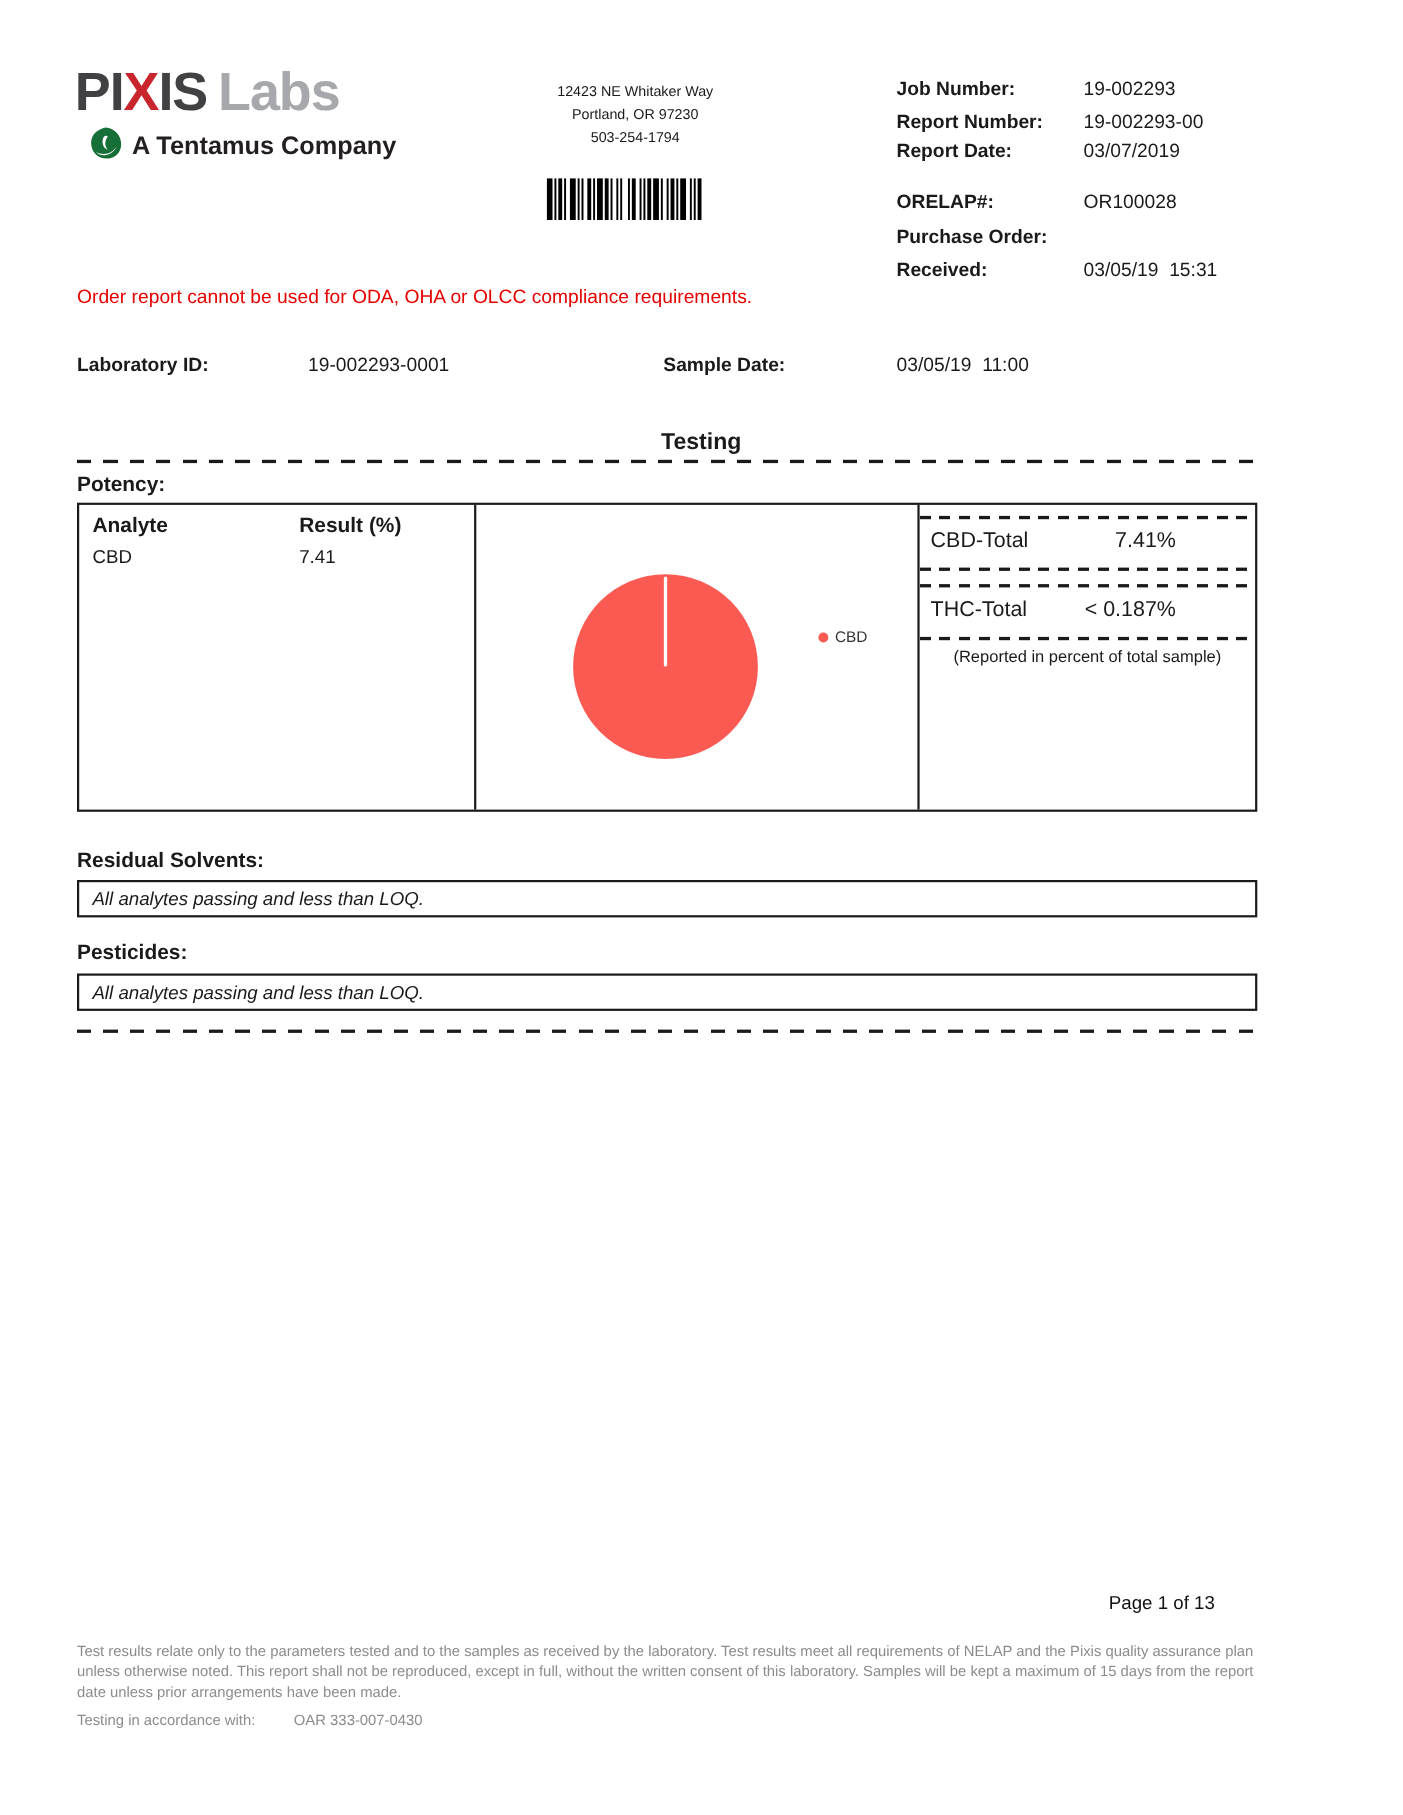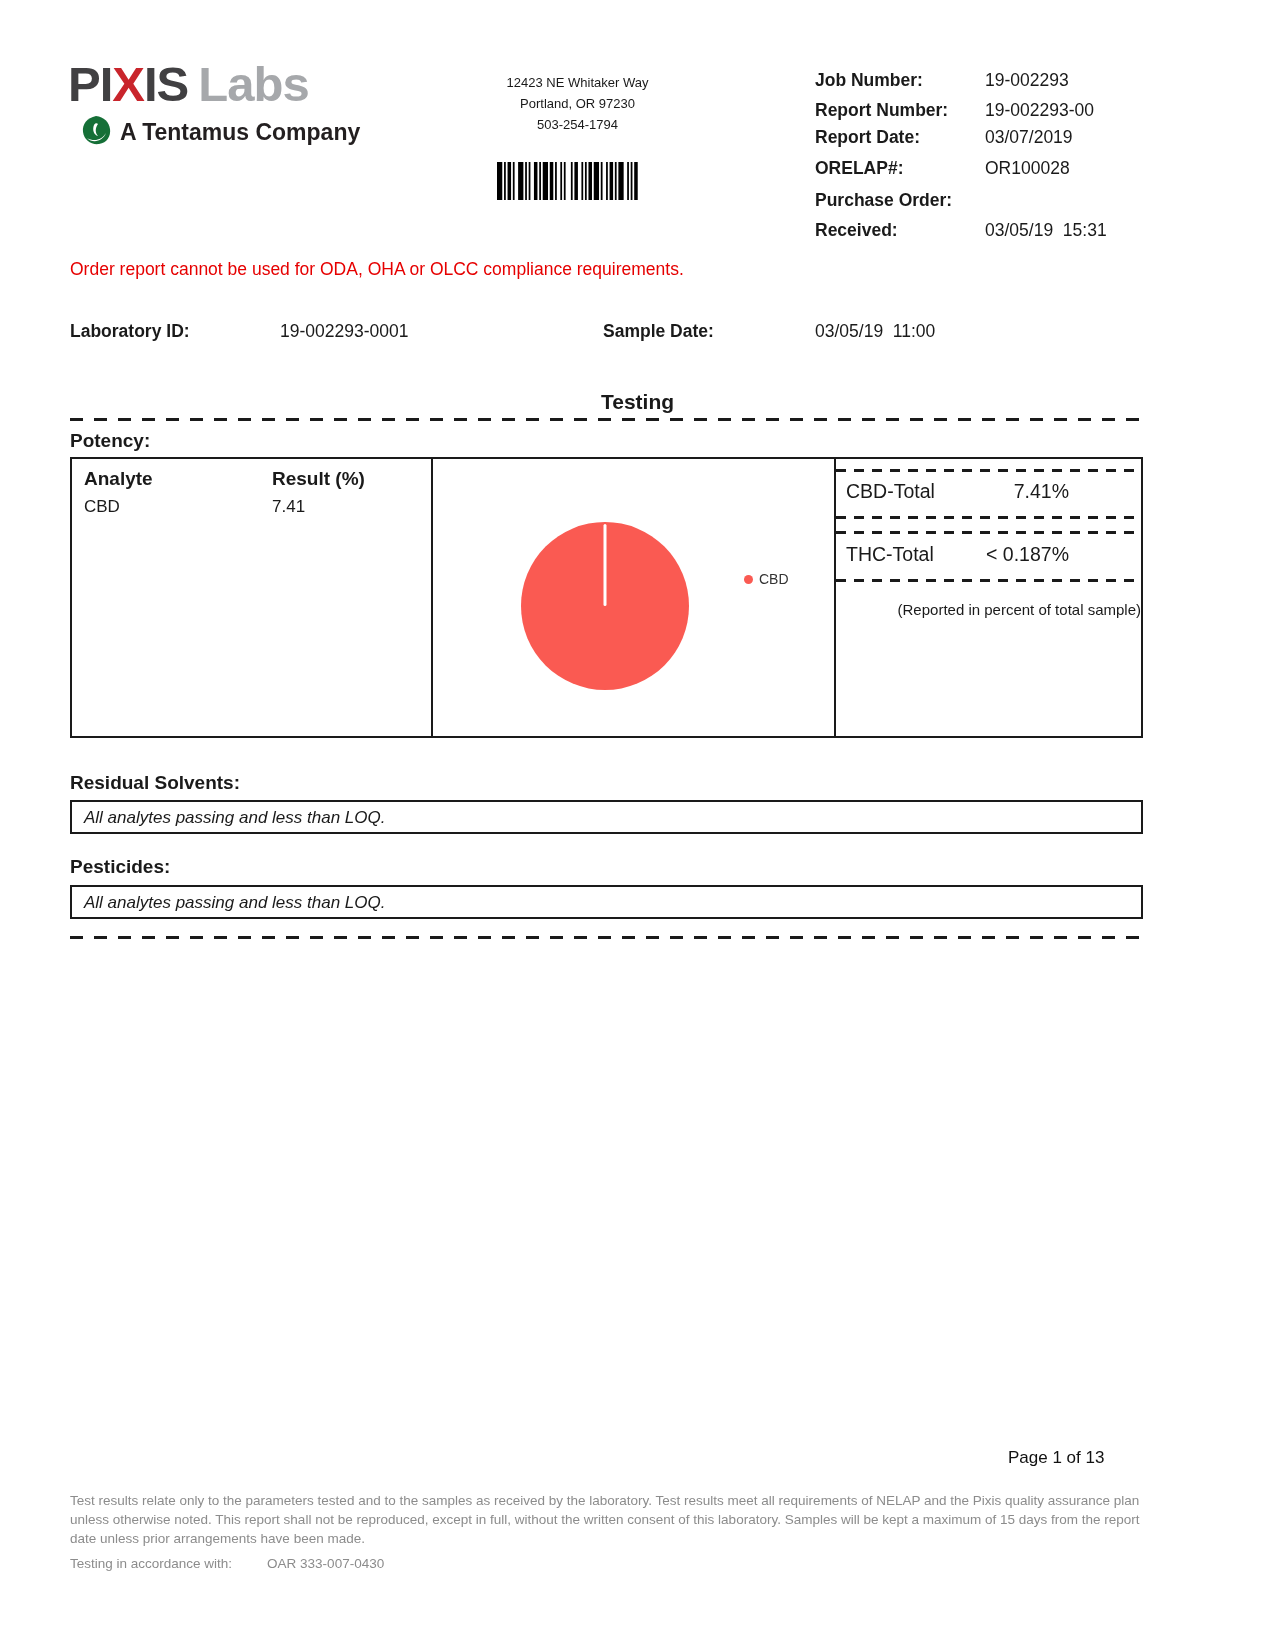--- a/index.html
+++ b/index.html
@@ -18,21 +18,21 @@
   .logo-tagline { font-size:23px; font-weight:bold; color:#231f20; }
 
   .address { position:absolute; left:445px; top:72px; width:265px; text-align:center;
              font-size:13px; line-height:1.62; }
 
   .barcode { position:absolute; left:497px; top:162px; width:146px; height:38px; }
 
   .info { position:absolute; left:815px; top:70px; width:360px; }
   .info-row { display:flex; font-size:17.5px; height:20px; }
   .info-label { width:170px; font-weight:bold; }
-  .r1{margin-bottom:10px}.r2{margin-bottom:7px}.r3{margin-bottom:11px}
+  .r1{margin-bottom:10px}.r2{margin-bottom:7px}.r3{margin-bottom:26px}
   .r4{margin-bottom:12px}.r5{margin-bottom:10px}
 
   .notice { position:absolute; left:70px; top:259px; font-size:17.5px; color:#e60000; }
 
   
   .sample { position:absolute; left:70px; top:321px; width:1073px; font-size:17.5px; }
   .s-row { display:flex; margin-bottom:9px; }
   .s-label { width:210px; font-weight:bold; }
   .s-value { width:323px; }
   .s-label2 { width:212px; font-weight:bold; }
@@ -68,21 +68,21 @@
   .legend { position:absolute; left:311px; top:112px; display:flex; align-items:center;
             gap:6px; font-size:14px; color:#333; }
   .legend-dot { width:9px; height:9px; border-radius:50%; background:#fa5a52; }
 
   .totals-col { flex:1; position:relative; font-size:19.5px; }
   .t-dash { position:absolute; left:0; right:0; height:2.5px;
             background:repeating-linear-gradient(90deg,#1a1a1a 0 10px,transparent 10px 18px); }
   .td1{top:10px}.td2{top:57px}.td3{top:72px}.td4{top:120px}
   .t-row { position:absolute; left:10px; right:72px; display:flex; justify-content:space-between; }
   .tr1{top:21px}.tr2{top:84px}
-  .t-note { position:absolute; top:130px; left:0; right:0; text-align:right; font-size:15px;margin-top:12px; }
+  .t-note { position:absolute; top:130px; left:0; right:0; text-align:center; font-size:15px; }
 
   
   .result-box { position:absolute; left:70px; width:1073px; height:34px;
                 border:2px solid #1a1a1a; box-sizing:border-box;
                 font-style:italic; font-size:17px; padding:6px 0 0 12px; }
   .rb-residual { top:800px; }
   .rb-pesticides { top:885px; }
 
   
   .page-num { position:absolute; left:1008px; top:1448px; font-size:17px; color:#111; }

